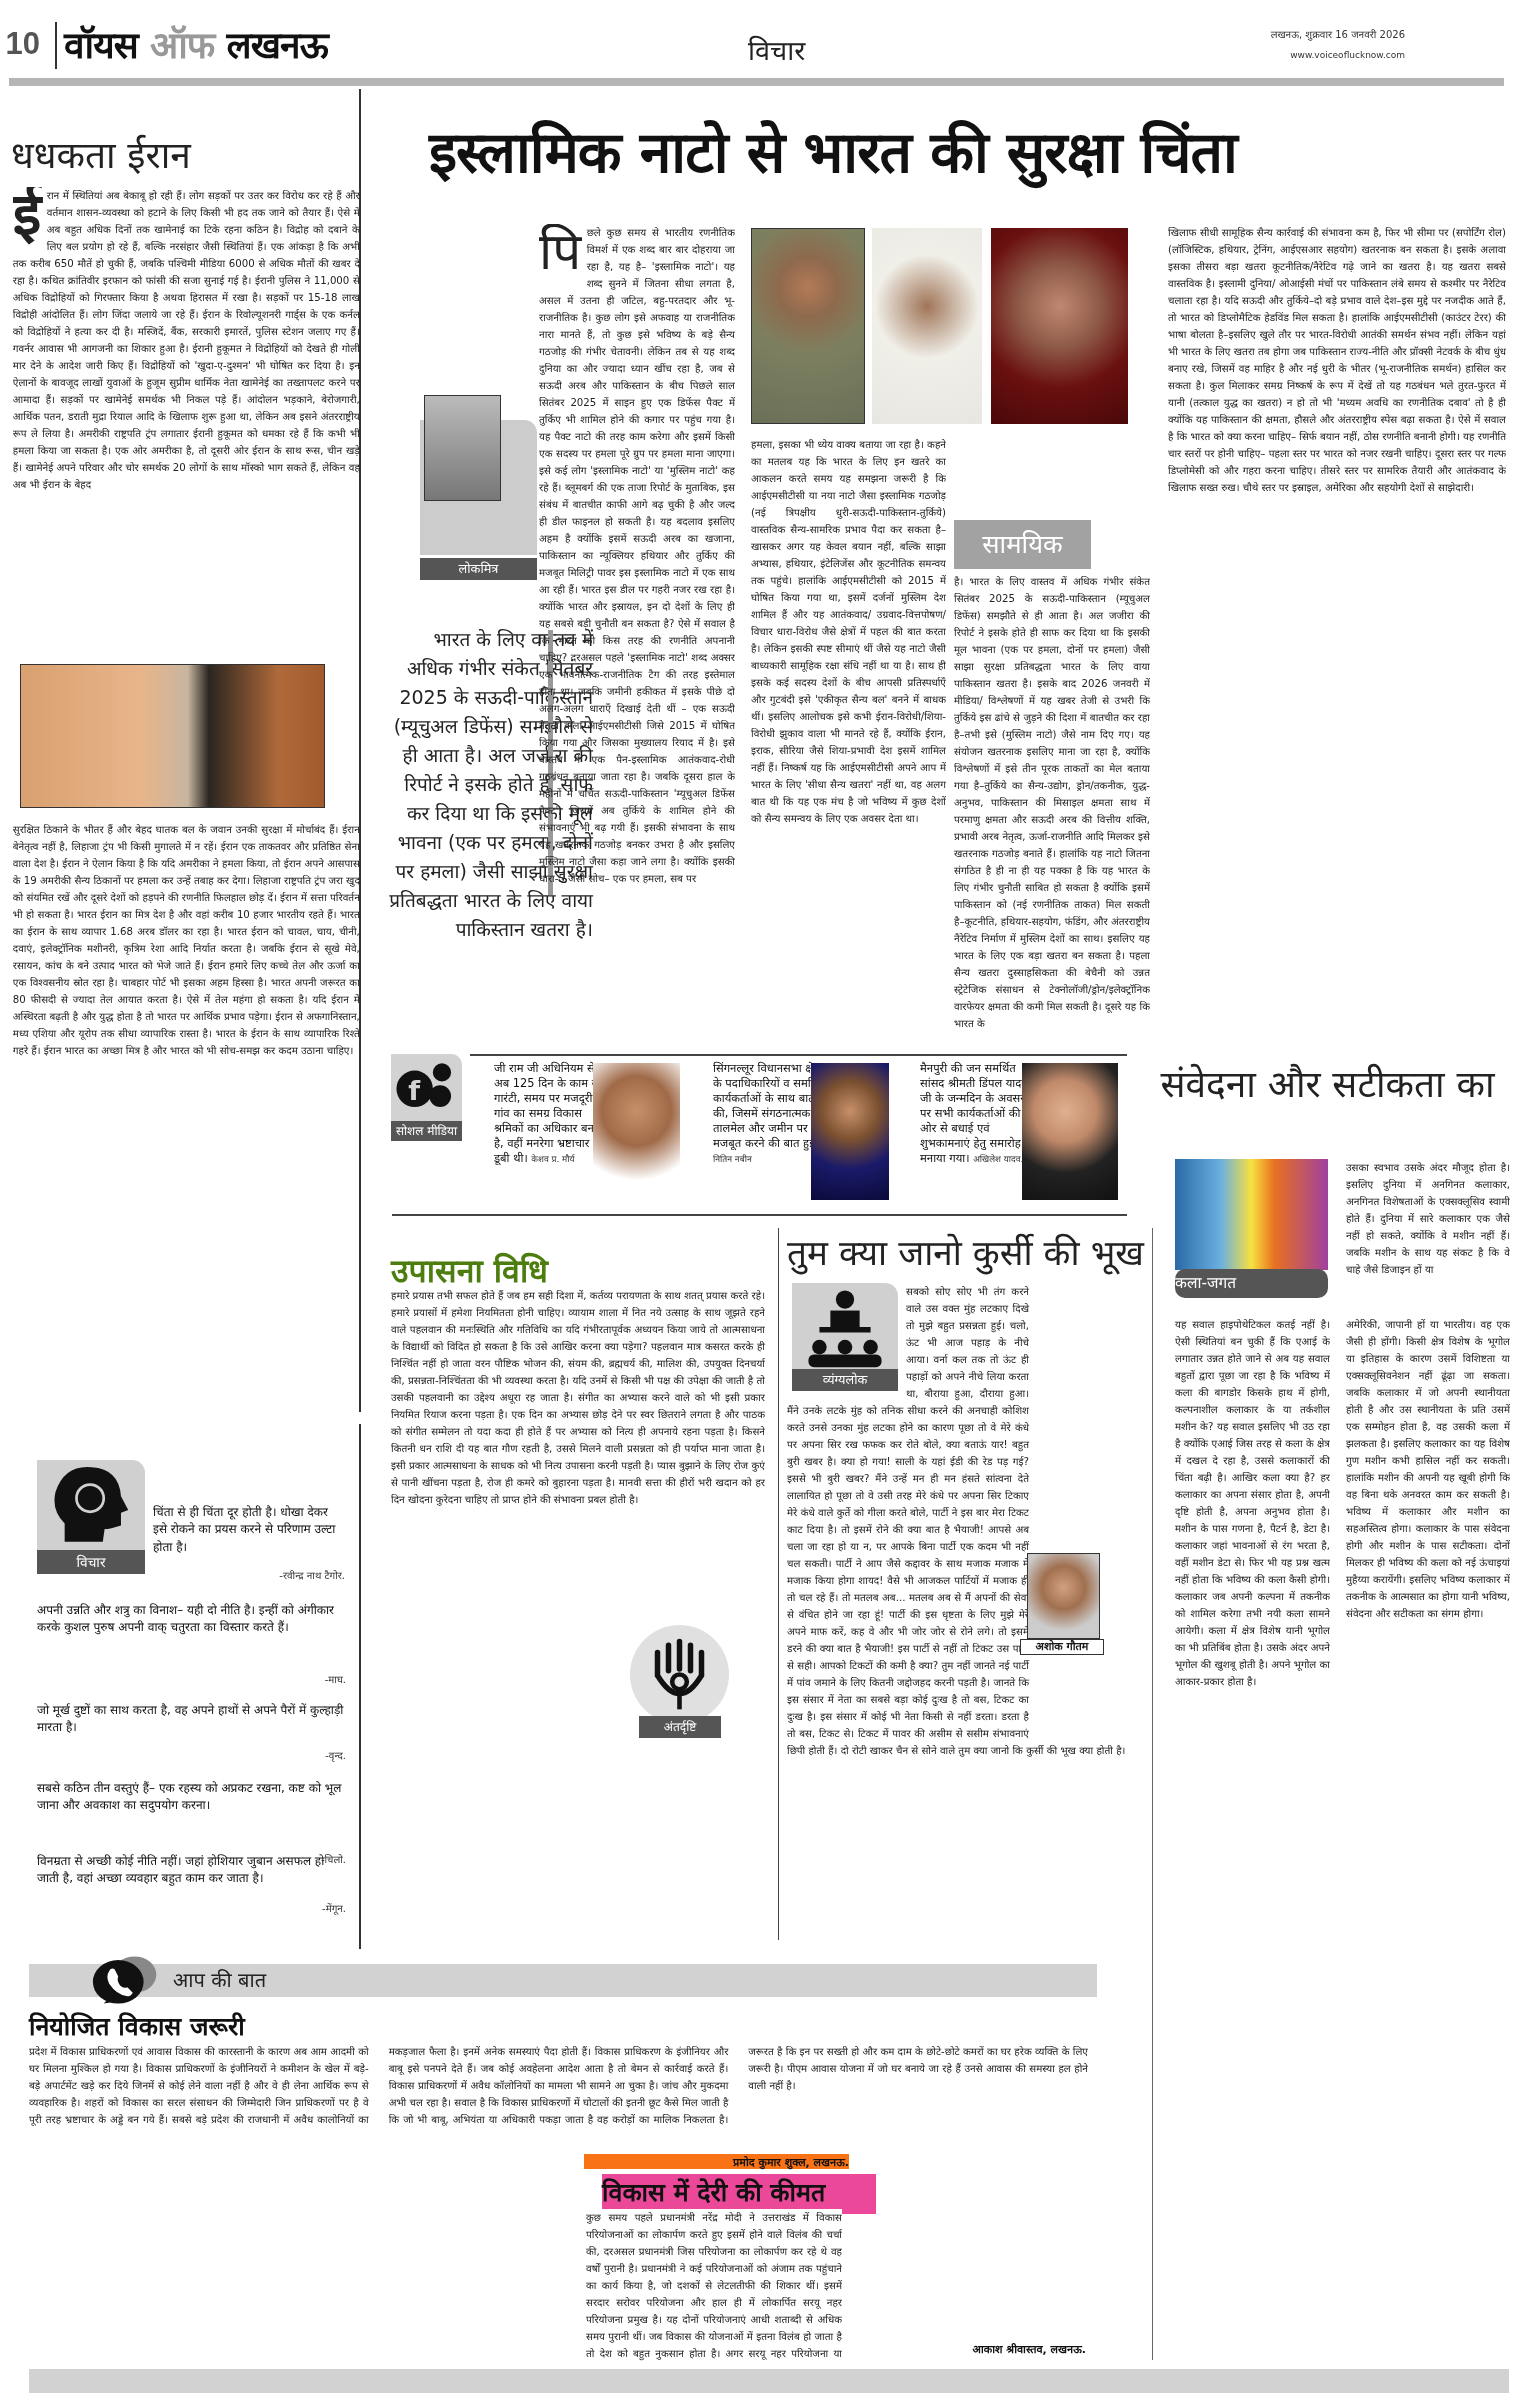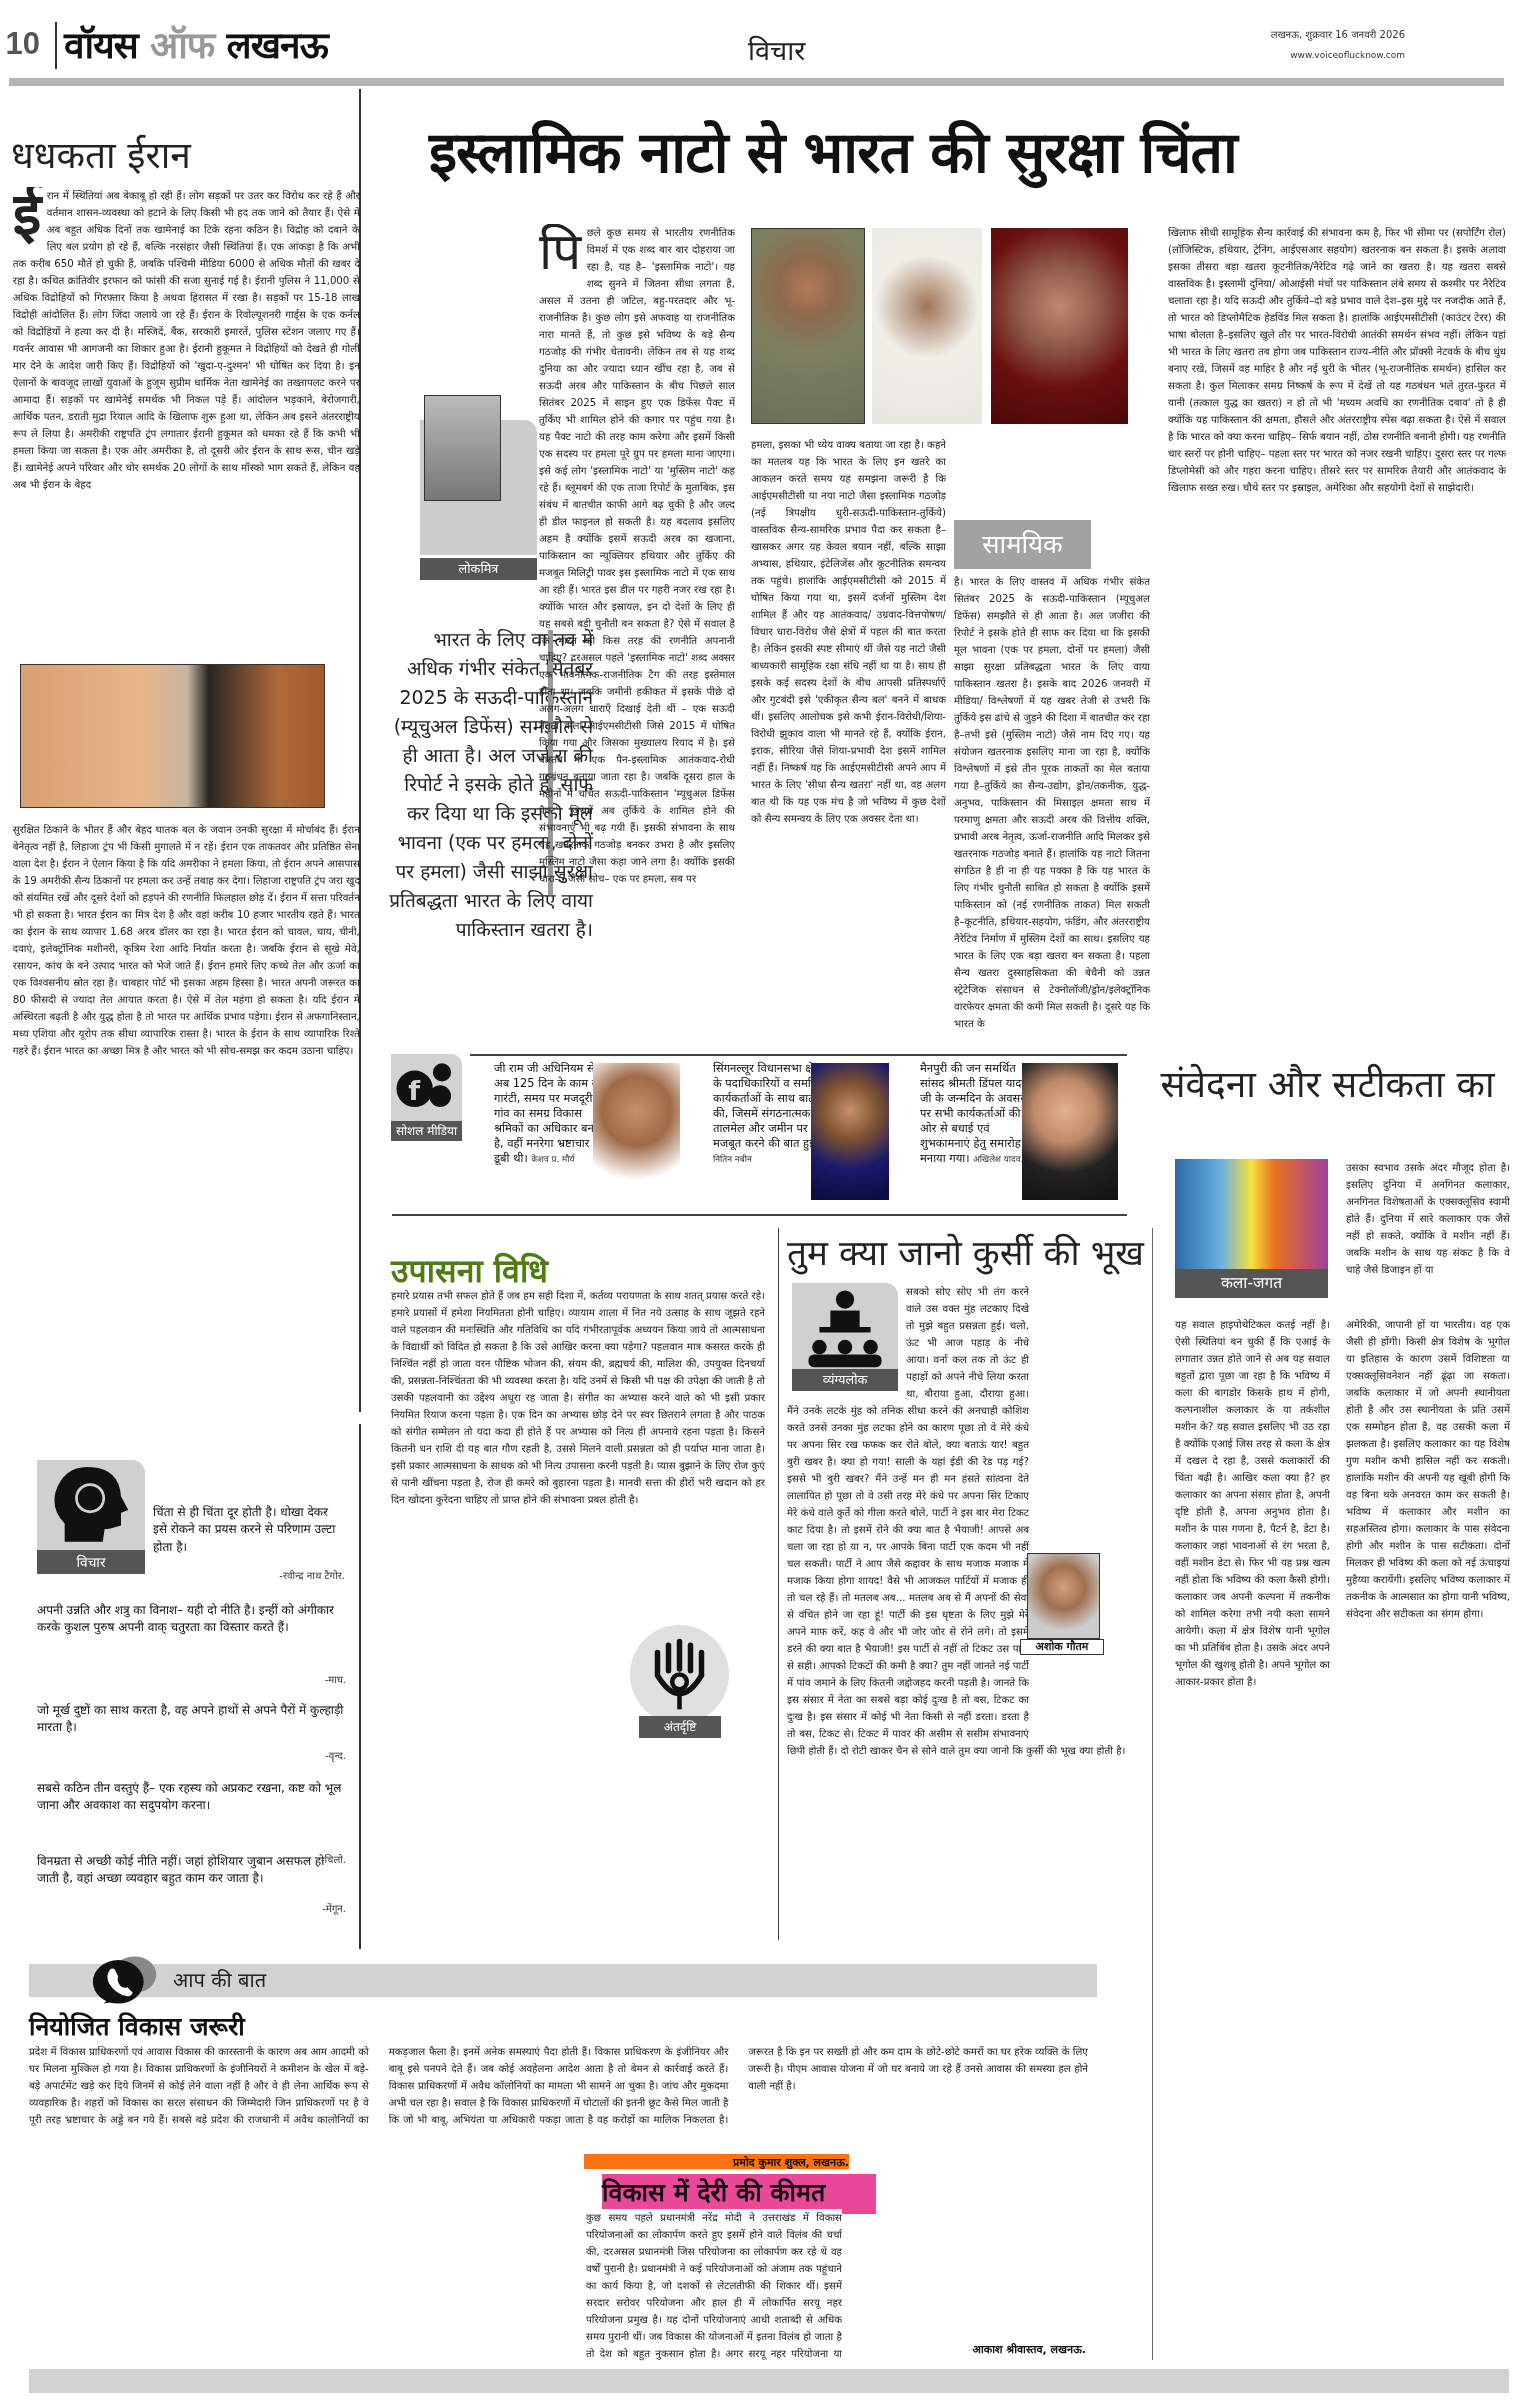--- a/index.html
+++ b/index.html
@@ -50,21 +50,21 @@
   
   .social-icon-box { left: 391px; top: 1054px; width: 71px; height: 73px; background: #d2d2d2; border-radius: 0 11px 0 0; }
   .social-label { left: 391px; top: 1121px; width: 71px; height: 20px; background: #555; color: #fff; font-size: 12px; text-align: center; line-height: 20px; }
   .social-item { font-size: 11.4px; line-height: 15px; color: #111; margin-left: 24px; }
   .social-credit { font-size: 8.7px; color: #333; }
 
   .sanvedna-head { left: 1145px; top: 1059px; width: 365px; font-size: 37px; line-height: 51px; text-align: center; color: #222; }
 
   .upasana-head { left: 391px; top: 1248px; font-size: 32px; font-weight: bold; color: #4d7c0f; }
   .kursi-head { left: 787px; top: 1228px; font-size: 35px; color: #222; }
-  .kala-label { left: 1175px; top: 1269px; width: 153px; height: 29px; background: #555; color: #fff; font-size: 15.5px; text-align: center; line-height: 29px; }
+  .kala-label { left: 1175px; top: 1269px; width: 153px; height: 29px; background: #555; color: #fff; font-size: 15.5px; text-align: left; line-height: 29px; border-radius: 10px; }
 
   .vicar-icon-box { left: 37px; top: 1460px; width: 108px; height: 113px; background: #d0d0d0; border-radius: 0 12.8px 0 0; }
   .vicar-label { left: 37px; top: 1550px; width: 108px; height: 24px; background: #555; color: #fff; font-size: 13.7px; text-align: center; line-height: 24px; }
 
   .quote { font-size: 12px; line-height: 17.3px; color: #111; }
   .quote-by { font-size: 10px; color: #333; text-align: right; }
 
   .antar-circle { left: 630px; top: 1625px; width: 99px; height: 99px; border-radius: 50%; background: #e0e0e0; }
   .antar-label { left: 639px; top: 1716px; width: 82px; height: 22px; background: #555; color: #fff; font-size: 12px; text-align: center; line-height: 22px; }
 

